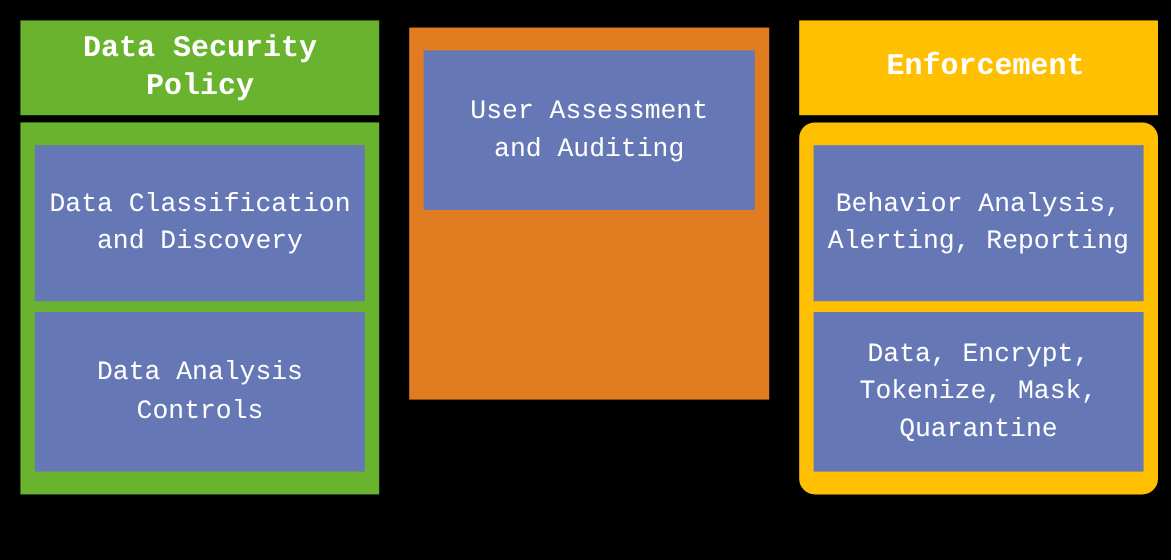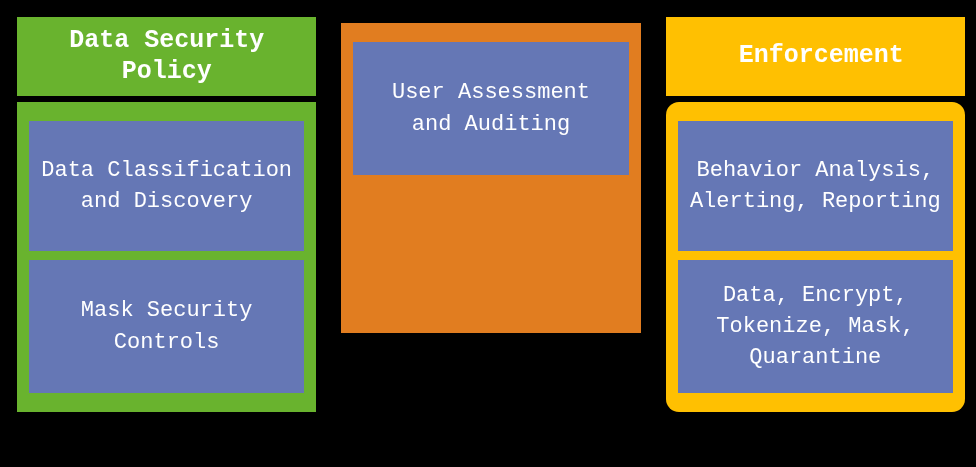--- a/index.html
+++ b/index.html
@@ -65,21 +65,21 @@
 <body>
 
 <div class="canvas">
   <div class="columns">
 
     <section class="column">
       <header class="col-header" style="background-color: rgb(105, 179, 46);">Data Security Policy</header>
       <div class="col-body" style="background-color: rgb(105, 179, 46);">
         <div class="item item-1" style="background-color: rgb(101, 119, 181);">Data Classification
 and Discovery</div>
-        <div class="item item-2" style="background-color: rgb(101, 119, 181);">Mask Security
+        <div class="item item-2" style="background-color: rgb(101, 119, 181);">Data Analysis
 Controls</div>
       </div>
     </section>
 
     <section class="column">
       <div class="col-body" style="background-color: rgb(225, 125, 32);">
         <div class="item item-2" style="background-color: rgb(101, 119, 181);">User Assessment
 and Auditing</div>
       </div>
     </section>

